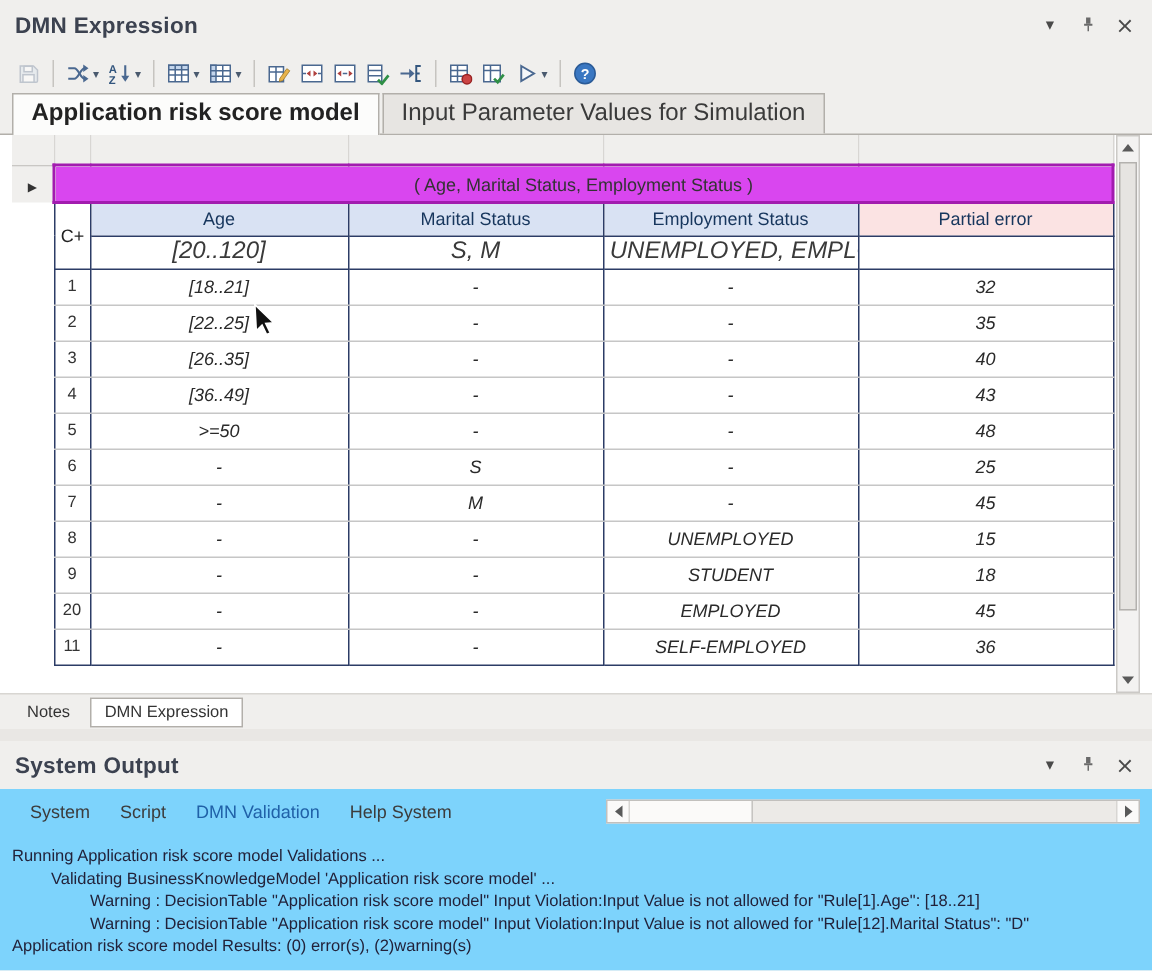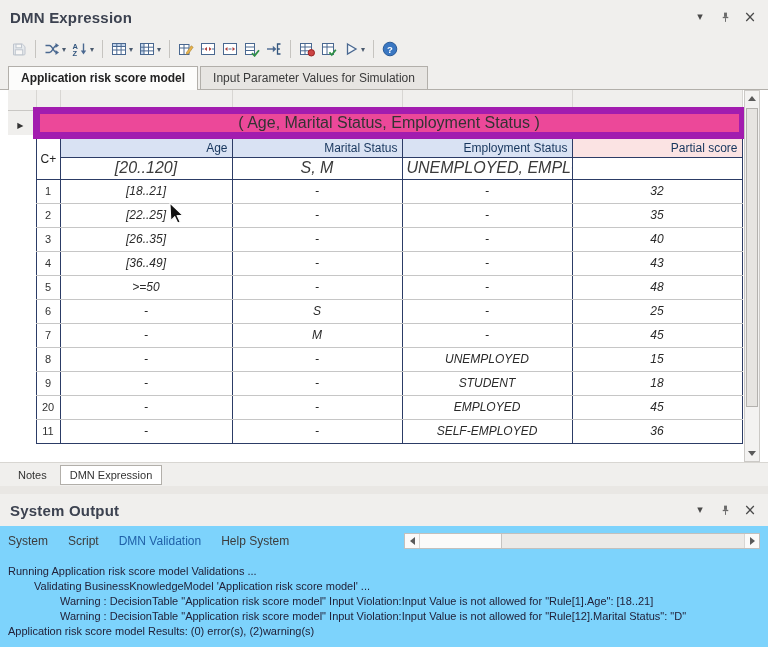--- a/index.html
+++ b/index.html
@@ -23,39 +23,39 @@
   .tool-btn { display:flex; align-items:center; height:24px; padding:2px 3px; background:none; border:none; cursor:default; }
   .tool-btn .ticon { width:16px; height:16px; display:block; }
   .tool-btn .ticon svg { width:16px; height:16px; display:block; }
   .tool-btn.disabled { opacity:.55; }
   .dd { font-size:8px; color:#4a5a6e; margin-left:2px; font-family:"DejaVu Sans", sans-serif; }
   .tool-sep { width:1px; height:18px; background:#c6c4c0; margin:0 5px; flex:none; }
 
   
   .dmn-tabbar { height:26px; display:flex; align-items:flex-end; padding:0 0 0 8px; background:#f0efed;
                 border-bottom:1px solid #b2afaa; flex:none; }
-  .dtab { font-size:12px; color:#3a3a3a; padding:4px 12px; border:1px solid #b2afaa; border-bottom:none;
+  .dtab { font-size:16px; color:#3a3a3a; padding:4px 12px; border:1px solid #b2afaa; border-bottom:none;
           background:#e7e5e2; margin-right:2px; white-space:nowrap; cursor:default; }
   .dtab.active { background:#fcfcfb; font-weight:700; color:#222; margin-bottom:-1px; padding-bottom:5px; }
 
   
   .table-wrap { position:relative; height:372px; background:#fff; overflow:hidden; flex:none; }
   table.dmn { border-collapse:collapse; margin-left:8px; table-layout:fixed; width:734px; }
   table.dmn td { padding:0 4px; text-align:center; vertical-align:middle; overflow:hidden; white-space:nowrap; }
 
   tr.strip td { height:20px; background:#f0efed; border-right:1px solid #d8d6d3; }
   tr.strip td:first-child { border-bottom:1px solid #c9c7c4; }
 
   tr.prow td { height:25px; }
   .gutter { background:#fff; border:none; }
   .gutter.gp { background:#f0efed; border-right:1px solid #d8d6d3; }
   .tri { font-family:"DejaVu Sans", sans-serif; font-size:8px; color:#333; }
-  .params-cell { border:7px solid #a21caf; background:#ec4899; font-size:16px; color:#333; }
-
-  tr.hrow td.hd { height:22px; border:1px solid #2c3c66; font-size:12px; color:#17365d;text-align:right; }
+  .params-cell { border:2px solid #a21caf; background:#d946ef; font-size:12px; color:#333; }
+
+  tr.hrow td.hd { height:22px; border:1px solid #2c3c66; font-size:12px; color:#17365d; }
   td.hd.in  { background:#d9e2f3; }
   td.hd.out { background:#fbe3e3; }
   td.hitpolicy { border:1px solid #2c3c66; font-size:12px; color:#222; background:#fff; }
 
   tr.srow td.sub-cell { height:22px; border:1px solid #2c3c66; background:#fff; font-style:italic;
                         font-size:16px; color:#3a3a3a; }
 
   tr.rule td { height:24px; }
   td.rnum { font-size:11px; color:#333; background:#fff; border-left:1px solid #2c3c66;
             border-right:1px solid #2c3c66; border-bottom:1px solid #c6c6c6; font-style:normal; }
@@ -78,21 +78,21 @@
   
   .bottom-tabbar { height:24px; display:flex; align-items:center; padding:0 8px; gap:3px;
                    background:#f0efed; border-top:1px solid #d8d6d2; flex:none; }
   .btab { font-size:11px; color:#333; padding:3px 9px; border:1px solid transparent; cursor:default; }
   .btab.active { background:#fff; border-color:#b2afaa; }
 
   .splitter { height:8px; background:#e9e7e4; flex:none; }
 
   
   .sysout-panel { flex:1; display:flex; flex-direction:column; background:#7dd3fc; }
-  .so-tabbar { height:30px; display:flex; align-items:center; padding:0 8px; position:relative; flex:none; }
+  .so-tabbar { height:30px; display:flex; align-items:center; padding:0 20px; position:relative; flex:none; }
   .so-tabs { display:flex; align-items:center; }
   .sotab { font-size:12px; color:#3c3c3c; padding:0 10px; white-space:nowrap; cursor:default; }
   .sotab:first-child { padding-left:0; }
 
   .hscroll { position:absolute; right:8px; top:7px; width:356px; height:16px; display:flex;
              border:1px solid #c2c0bd; background:#fbfaf9; }
   .hs-btn { width:15px; flex:none; display:flex; align-items:center; justify-content:center; }
   .hs-btn.left { border-right:1px solid #d8d6d3; }
   .hs-btn.right { border-left:1px solid #d8d6d3; }
   .harr { width:0; height:0; border-top:4px solid transparent; border-bottom:4px solid transparent; }
@@ -288,21 +288,21 @@
             <tr class="prow">
               <td class="gutter gp"><span class="tri">▶</span></td>
               <td class="params-cell" colspan="5">( Age, Marital Status, Employment Status )</td>
             </tr>
             <tr class="hrow">
               <td class="gutter"></td>
               <td class="hitpolicy" rowspan="2">C+</td>
               <td class="hd in">Age</td>
               <td class="hd in">Marital Status</td>
               <td class="hd in">Employment Status</td>
-              <td class="hd out">Partial score</td>
+              <td class="hd out">Partial error</td>
             </tr>
             <tr class="srow">
               <td class="gutter"></td>
               <td class="sub-cell">[20..120]</td>
               <td class="sub-cell">S, M</td>
               <td class="sub-cell">UNEMPLOYED, EMPLOYED, SELF...</td>
               <td class="sub-cell"></td>
             </tr>
             <tr class="rule">
               <td class="gutter"></td>

